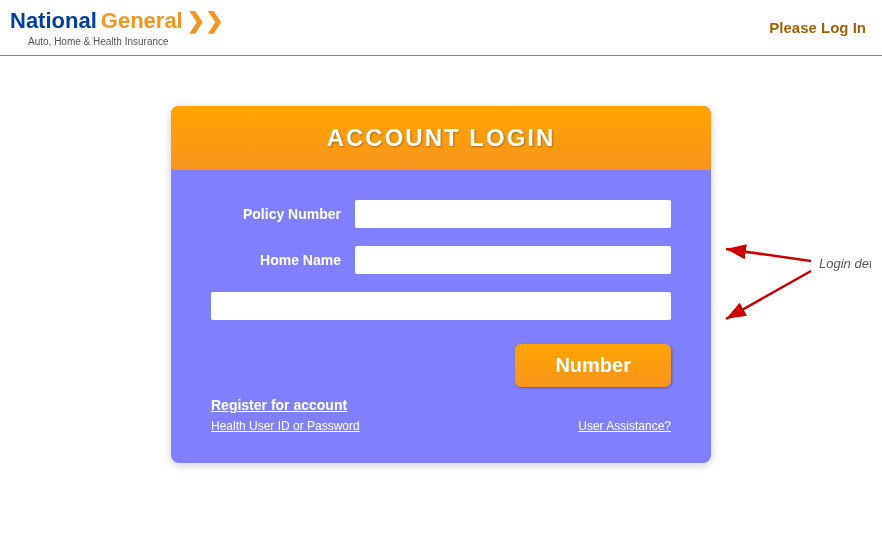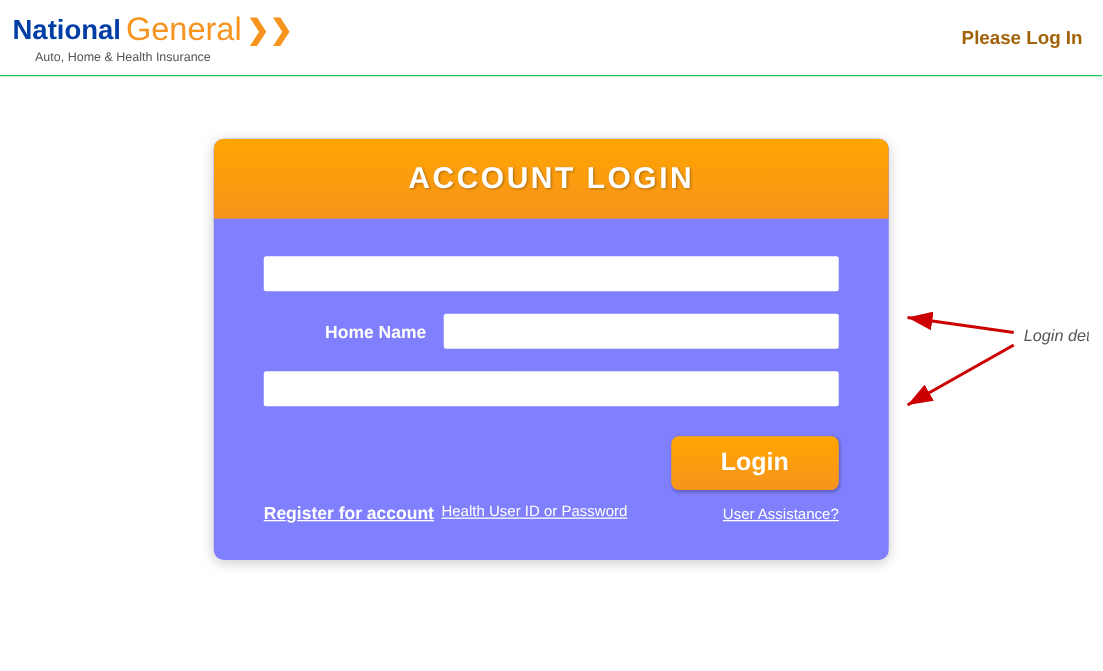--- a/index.html
+++ b/index.html
@@ -34,22 +34,22 @@
     }
 
     .logo-national {
       color: #003DA5;
       font-size: 22px;
       font-weight: bold;
     }
 
     .logo-general {
       color: #F7941D;
-      font-size: 26px;
-      font-weight: normal;
+      font-size: 22px;
+      font-weight: bold;
     }
 
     .logo-tagline {
       color: #555;
       font-size: 10px;
       margin-top: 2px;
       margin-left: 18px;
     }
 
     .header-right {
@@ -132,20 +132,21 @@
 
     .links-row {
       display: flex;
       justify-content: space-between;
       align-items: flex-start;
       margin-top: 10px;
     }
 
     .links-left {
       display: flex;
+      flex-direction: column;
       gap: 6px;
     }
 
     .link-register {
       color: #ffffff;
       font-weight: bold;
       font-size: 14px;
       text-decoration: underline;
       cursor: pointer;
     }
@@ -210,34 +211,35 @@
 <div class="login-wrapper">
   <div class="annotation-container">
 
     <div class="login-card">
       <div class="card-header">
         <span class="card-header-title">ACCOUNT LOGIN</span>
       </div>
       <div class="card-body">
 
         <div class="form-row">
+          <label class="form-label">Policy Number</label>
           <input class="form-input" type="text" style="">
         </div>
 
         <div class="form-row">
           <label class="form-label">Home Name</label>
           <input class="form-input" type="text" style="">
         </div>
 
         <div class="form-row">
           <input class="form-input" type="password" style="">
         </div>
 
         <div class="login-btn-row">
-          <button class="login-btn">Login</button>
+          <button class="login-btn">Number</button>
         </div>
 
         <div class="links-row">
           <div class="links-left">
             <a class="link-register" href="#">Register for account</a>
             <a class="link-forgot" href="#">Health User ID or Password</a>
           </div>
           <a class="link-assistance" href="#">User Assistance?</a>
         </div>
 

